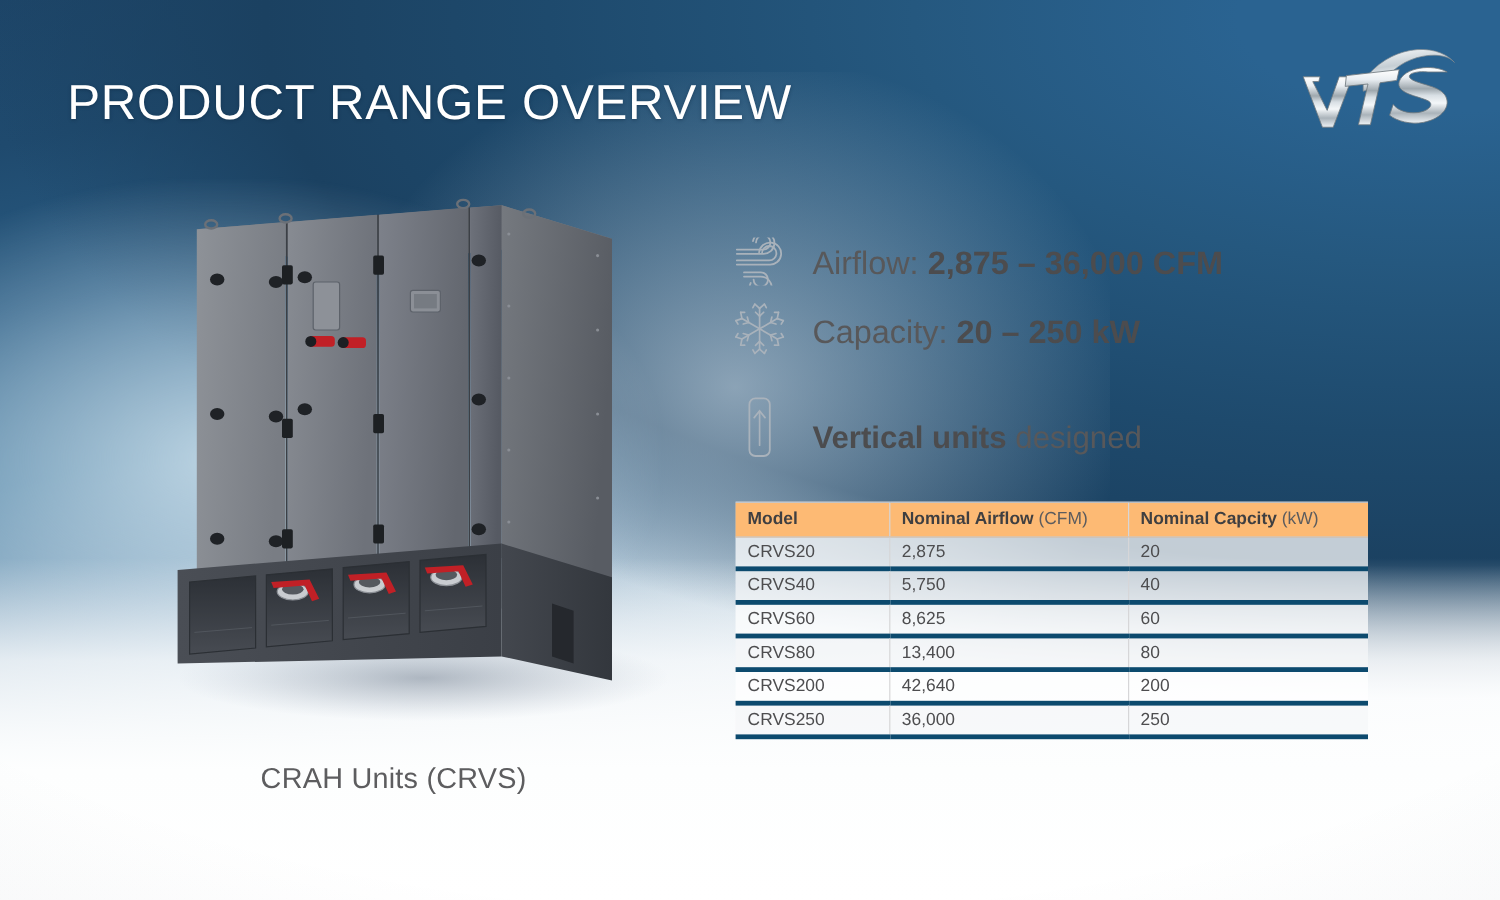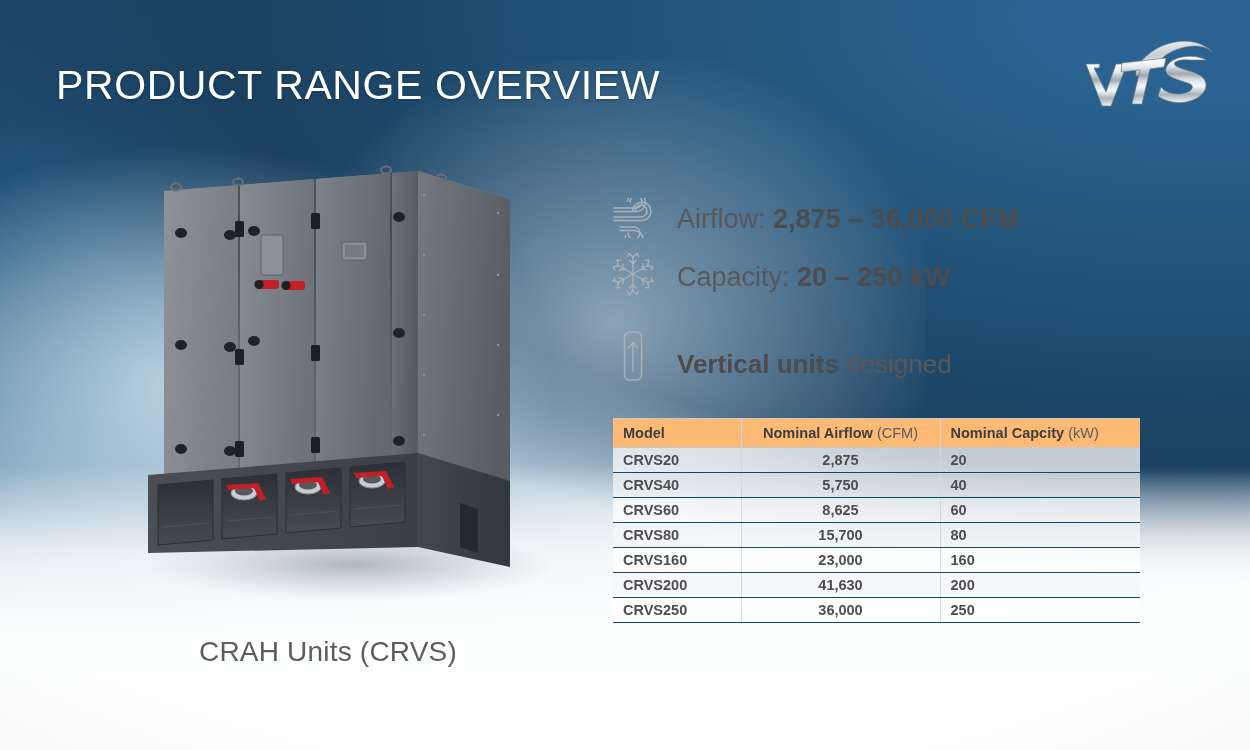--- a/index.html
+++ b/index.html
@@ -94,21 +94,21 @@
   #product {
     position: absolute;
     left: 118px; top: 155px;
     width: 440px; height: 455px;
   }
   #caption {
     position: absolute;
     left: 118px; top: 636px;
     width: 420px;
     text-align: center;
-    font-size: 28px;
+    font-size: 24px;
     color: #5d5d5f;
     letter-spacing: 0.2px;
   }
 
   
   #specs {
     position: absolute;
     left: 602px; top: 196px;
     width: 560px;
   }
@@ -142,36 +142,36 @@
     position: absolute;
     left: 613px; top: 418px;
     width: 527px;
     border-collapse: collapse;
     font-size: 14.5px;
     color: #4d4d4f;
     background: rgba(255,255,255,0.42);
   }
   #spec-table th, #spec-table td {
     padding: 4px 10px;
-    border-bottom: 1px solid #0c4a6e;
-    font-weight: 700;
+    border-bottom: 4px solid #0c4a6e;
+    font-weight: 400;
     white-space: nowrap;
   }
   #spec-table thead th {
     background: #fdba74;
     border-top: 1px solid #c9c9cb;
     border-bottom: 1px solid #c9c9cb;
     font-weight: 700;
     font-size: 14.5px;
     color: #3f3f41;
     padding-top: 6px; padding-bottom: 6px;
   }
   #spec-table thead th .unit { font-weight: 400; color: #5c5c5e; }
   #spec-table th.col-model, #spec-table td.col-model { text-align: left; width: 128px; }
-  #spec-table th.col-air, #spec-table td.col-air { text-align: center; width: 199px;
+  #spec-table th.col-air, #spec-table td.col-air { text-align: left; width: 199px;
       border-left: 1px solid #d6d6d8; }
   #spec-table th.col-cap, #spec-table td.col-cap { text-align: left; width: 200px;
       border-left: 1px solid #d6d6d8; }
   #spec-table tbody tr:nth-child(odd)  td { background: rgba(255,255,255,0.55); }
   #spec-table tbody tr:nth-child(even) td { background: rgba(243,244,246,0.55); }
   #spec-table tbody td { height: 25px; }
 </style>
 </head>
 <body>
 
@@ -464,31 +464,26 @@
           <td class="col-air">5,750</td>
           <td class="col-cap">40</td>
         </tr>
         <tr>
           <td class="col-model">CRVS60</td>
           <td class="col-air">8,625</td>
           <td class="col-cap">60</td>
         </tr>
         <tr>
           <td class="col-model">CRVS80</td>
-          <td class="col-air">15,700</td>
+          <td class="col-air">13,400</td>
           <td class="col-cap">80</td>
         </tr>
         <tr>
-          <td class="col-model">CRVS160</td>
-          <td class="col-air">23,000</td>
-          <td class="col-cap">160</td>
-        </tr>
-        <tr>
           <td class="col-model">CRVS200</td>
-          <td class="col-air">41,630</td>
+          <td class="col-air">42,640</td>
           <td class="col-cap">200</td>
         </tr>
         <tr>
           <td class="col-model">CRVS250</td>
           <td class="col-air">36,000</td>
           <td class="col-cap">250</td>
         </tr>
       </tbody>
   </table>
 

